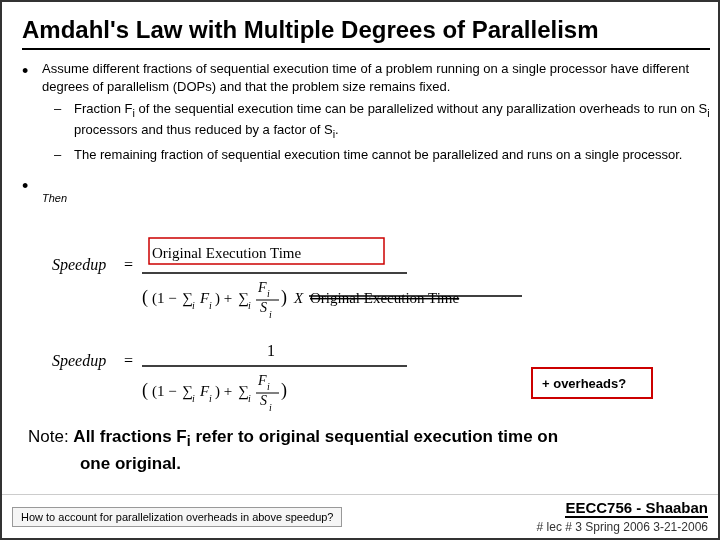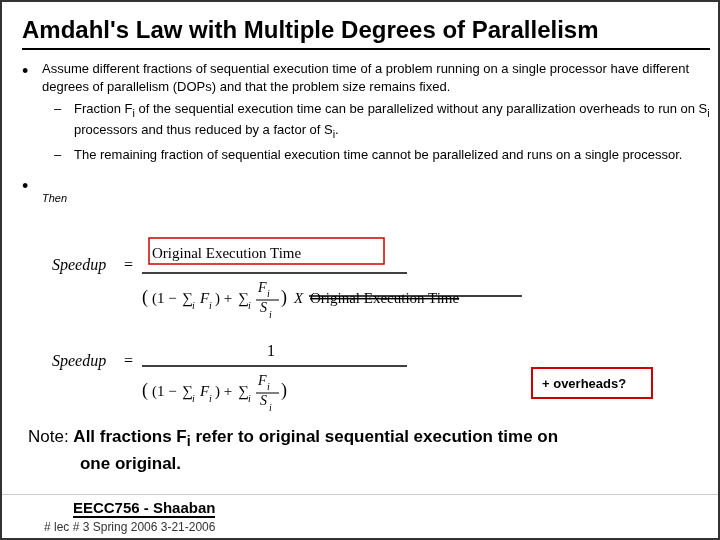--- a/index.html
+++ b/index.html
@@ -228,18 +228,19 @@
 
       </svg>
     </div>
 
     <div class="note-section" style="margin-top:4px; padding-left: 6px;">
       <span>Note:  </span><span class="note-bold">All fractions F<sub>i</sub> refer to original sequential execution time on<br>&nbsp;&nbsp;&nbsp;&nbsp;&nbsp;&nbsp;&nbsp;&nbsp;&nbsp;&nbsp; <span style="font-weight:bold;">one original.</span></span>
     </div>
   </div>
 
   <div class="bottom-bar">
+    <div class="bottom-question">How to account for parallelization overheads in above speedup?</div>
     <div class="bottom-right">
       <div class="bottom-logo">EECC756 - Shaaban</div>
       <div class="bottom-slide-num"># lec # 3   Spring 2006   3-21-2006</div>
     </div>
   </div>
 </div>
 
 </body></html>

